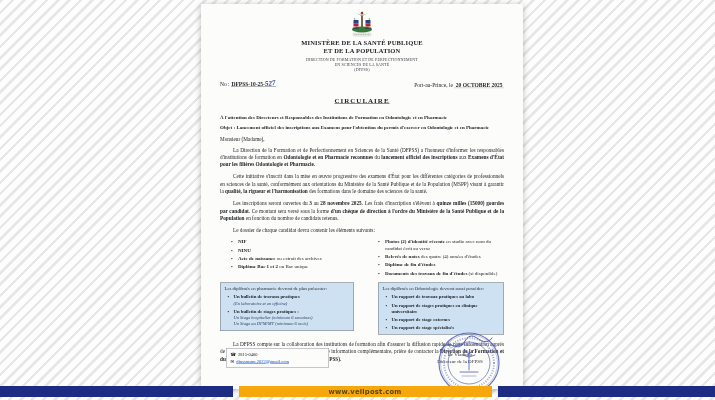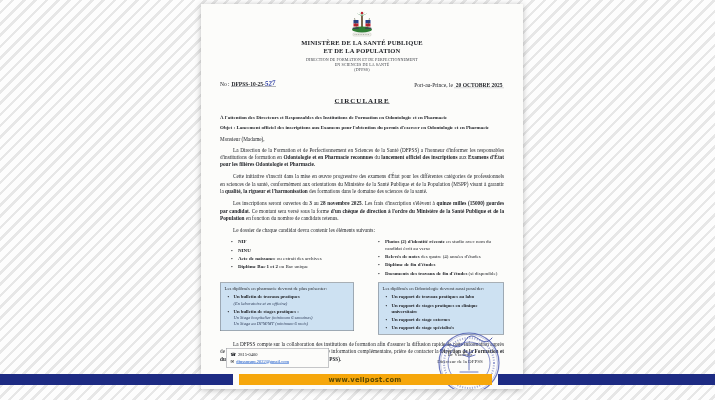--- a/index.html
+++ b/index.html
@@ -46,21 +46,21 @@
   .bnote{font-style:italic;font-weight:normal;color:#33415e;padding-left:18px;margin-top:1px;font-size:9px;}
   .closing{font-size:10.5px;line-height:1.42;text-align:justify;text-indent:26px;margin-top:12px;}
   
   .contact-box{position:absolute;left:50px;top:688px;width:188px;border:1px solid #8d9097;padding:5px 8px;font-size:9px;line-height:1.5;background:#fcfcfa;}
   .cicon{font-family:"DejaVu Sans",sans-serif;font-size:9px;margin-right:4px;}
   .email-link{color:#1155cc;text-decoration:underline;}
   .sig-block{position:absolute;left:418px;top:692px;width:200px;text-align:center;font-size:10px;line-height:1.5;color:#2a2c30;}
   .stamp{position:absolute;left:470px;top:652px;width:132px;height:132px;opacity:.8;}
   .scribble{position:absolute;left:470px;top:660px;width:120px;height:46px;opacity:.85;}
   
-  .bottom-bar{position:absolute;left:0;bottom:0;width:715px;height:26px;display:flex;}
+  .bottom-bar{position:absolute;left:0;bottom:0;width:715px;height:14px;display:flex;}
   .bar-navy{background:#1d2b83;height:11px;}
   .seg-left{width:233px;}
   .seg-right{flex:1;}
   .bar-orange{width:253px;height:11px;margin:0 6px;background:#f6a70b;display:flex;align-items:center;justify-content:center;overflow:hidden;}
   .bar-label{display:inline-block;font-family:"DejaVu Sans",sans-serif;font-weight:bold;font-size:15px;letter-spacing:.5px;color:#5c4a00;transform:scale(.45);transform-origin:center;white-space:nowrap;}
   b{font-weight:bold;}
 </style>
 </head>
 <body>
 

